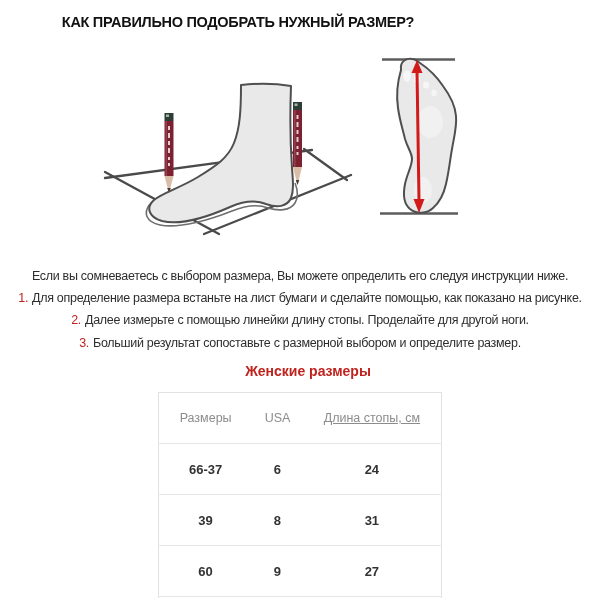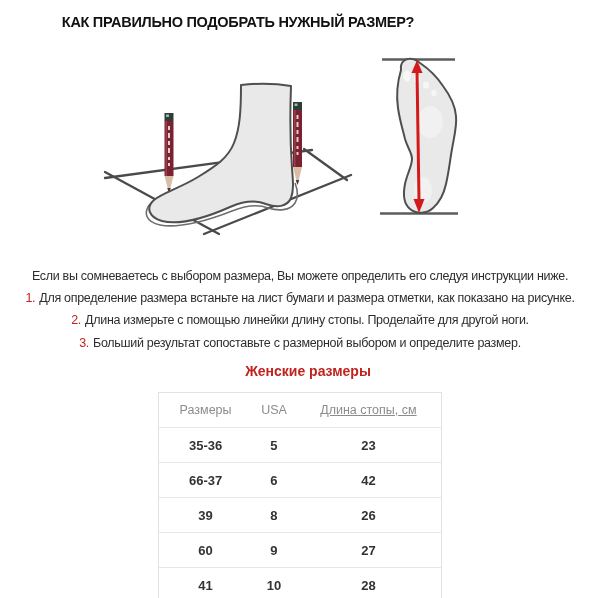--- a/index.html
+++ b/index.html
@@ -29,21 +29,21 @@
     top:363px;left:8px;width:600px;text-align:center;
     font-size:14px;font-weight:bold;color:#c0231e;margin:0;
   }
   .size-table{
     top:392px;left:158px;width:284px;
     border-collapse:collapse;table-layout:fixed;
     border:1px solid #e2e2e2;background:#fff;
   }
   .size-table th,.size-table td{
     height:26px;text-align:center;vertical-align:middle;
-    border-bottom:1px solid #e6e6e6;padding:4px;
+    border-bottom:1px solid #e6e6e6;padding:12px;
   }
   .size-table th{
     font-size:12.5px;font-weight:normal;color:#8c8c8c;
   }
   .size-table td{
     font-size:13px;font-weight:bold;color:#333333;
   }
   .size-table tr:last-child td{border-bottom:none;}
   .col-size{width:33%;}
   .col-usa{width:14%;}
@@ -128,55 +128,50 @@
     <line x1="417" y1="70" x2="419" y2="201" stroke="#d31a1a" stroke-width="3"></line>
     <polygon points="417,60 411.5,73 422.5,73" fill="#d31a1a"></polygon>
     <polygon points="419,213 413.5,199 424.5,199" fill="#d31a1a"></polygon>
   </g>
 </svg>
 
 <p class="abs intro-text">Если вы сомневаетесь с выбором размера, Вы можете определить его следуя инструкции ниже.</p>
 
 <ol class="abs instructions">
   <li>
-    <span class="num">1.</span><span>Для определение размера встаньте на лист бумаги и размера отметки, как показано на рисунке.</span>
+    <span class="num">1.</span><span>Для определение размера встаньте на лист бумаги и сделайте помощью, как показано на рисунке.</span>
   </li>
   <li>
-    <span class="num">2.</span><span>Длина измерьте с помощью линейки длину стопы. Проделайте для другой ноги.</span>
+    <span class="num">2.</span><span>Далее измерьте с помощью линейки длину стопы. Проделайте для другой ноги.</span>
   </li>
   <li>
     <span class="num">3.</span><span>Больший результат сопоставьте с размерной выбором и определите размер.</span>
   </li>
 </ol>
 
 <h2 class="abs table-title">Женские размеры</h2>
 
 <table class="abs size-table">
   <thead>
     <tr>
       <th class="col-size">Размеры</th>
       <th class="col-usa">USA</th>
       <th class="col-len">Длина стопы, см</th>
     </tr>
   </thead>
   <tbody>
     <tr>
-      <td>35-36</td>
-      <td>5</td>
-      <td>23</td>
-    </tr>
-    <tr>
       <td>66-37</td>
       <td>6</td>
-      <td>42</td>
+      <td>24</td>
     </tr>
     <tr>
       <td>39</td>
       <td>8</td>
-      <td>26</td>
+      <td>31</td>
     </tr>
     <tr>
       <td>60</td>
       <td>9</td>
       <td>27</td>
     </tr>
     <tr>
       <td>41</td>
       <td>10</td>
       <td>28</td>

